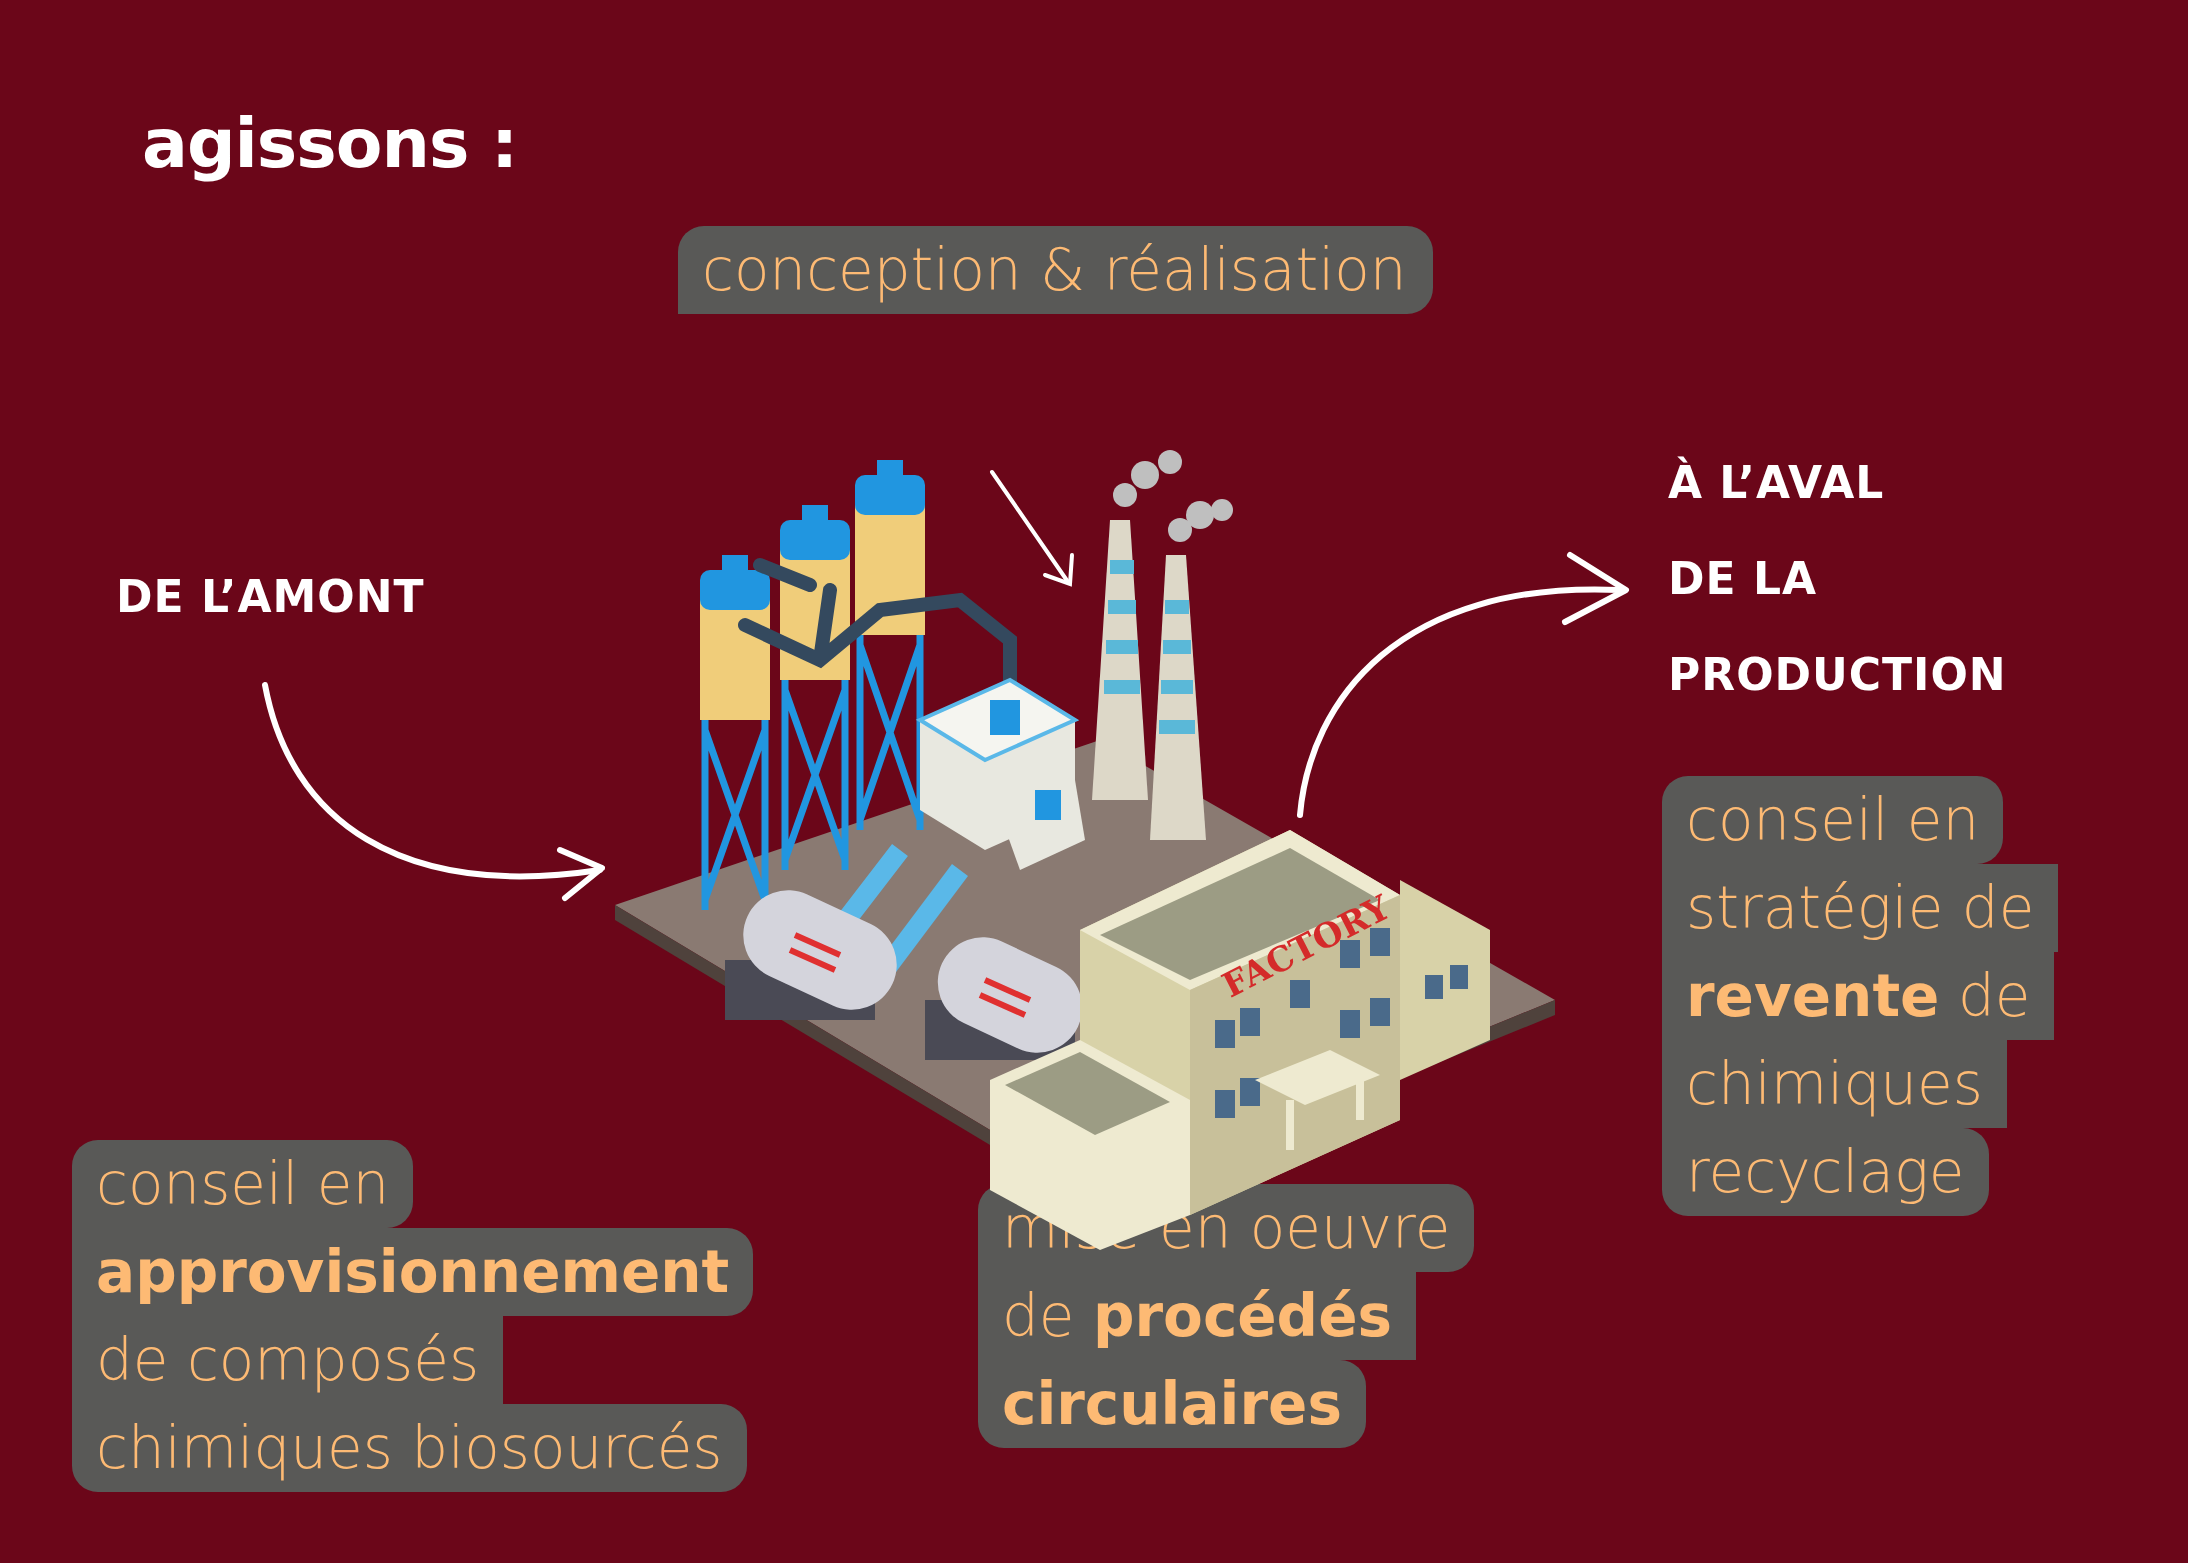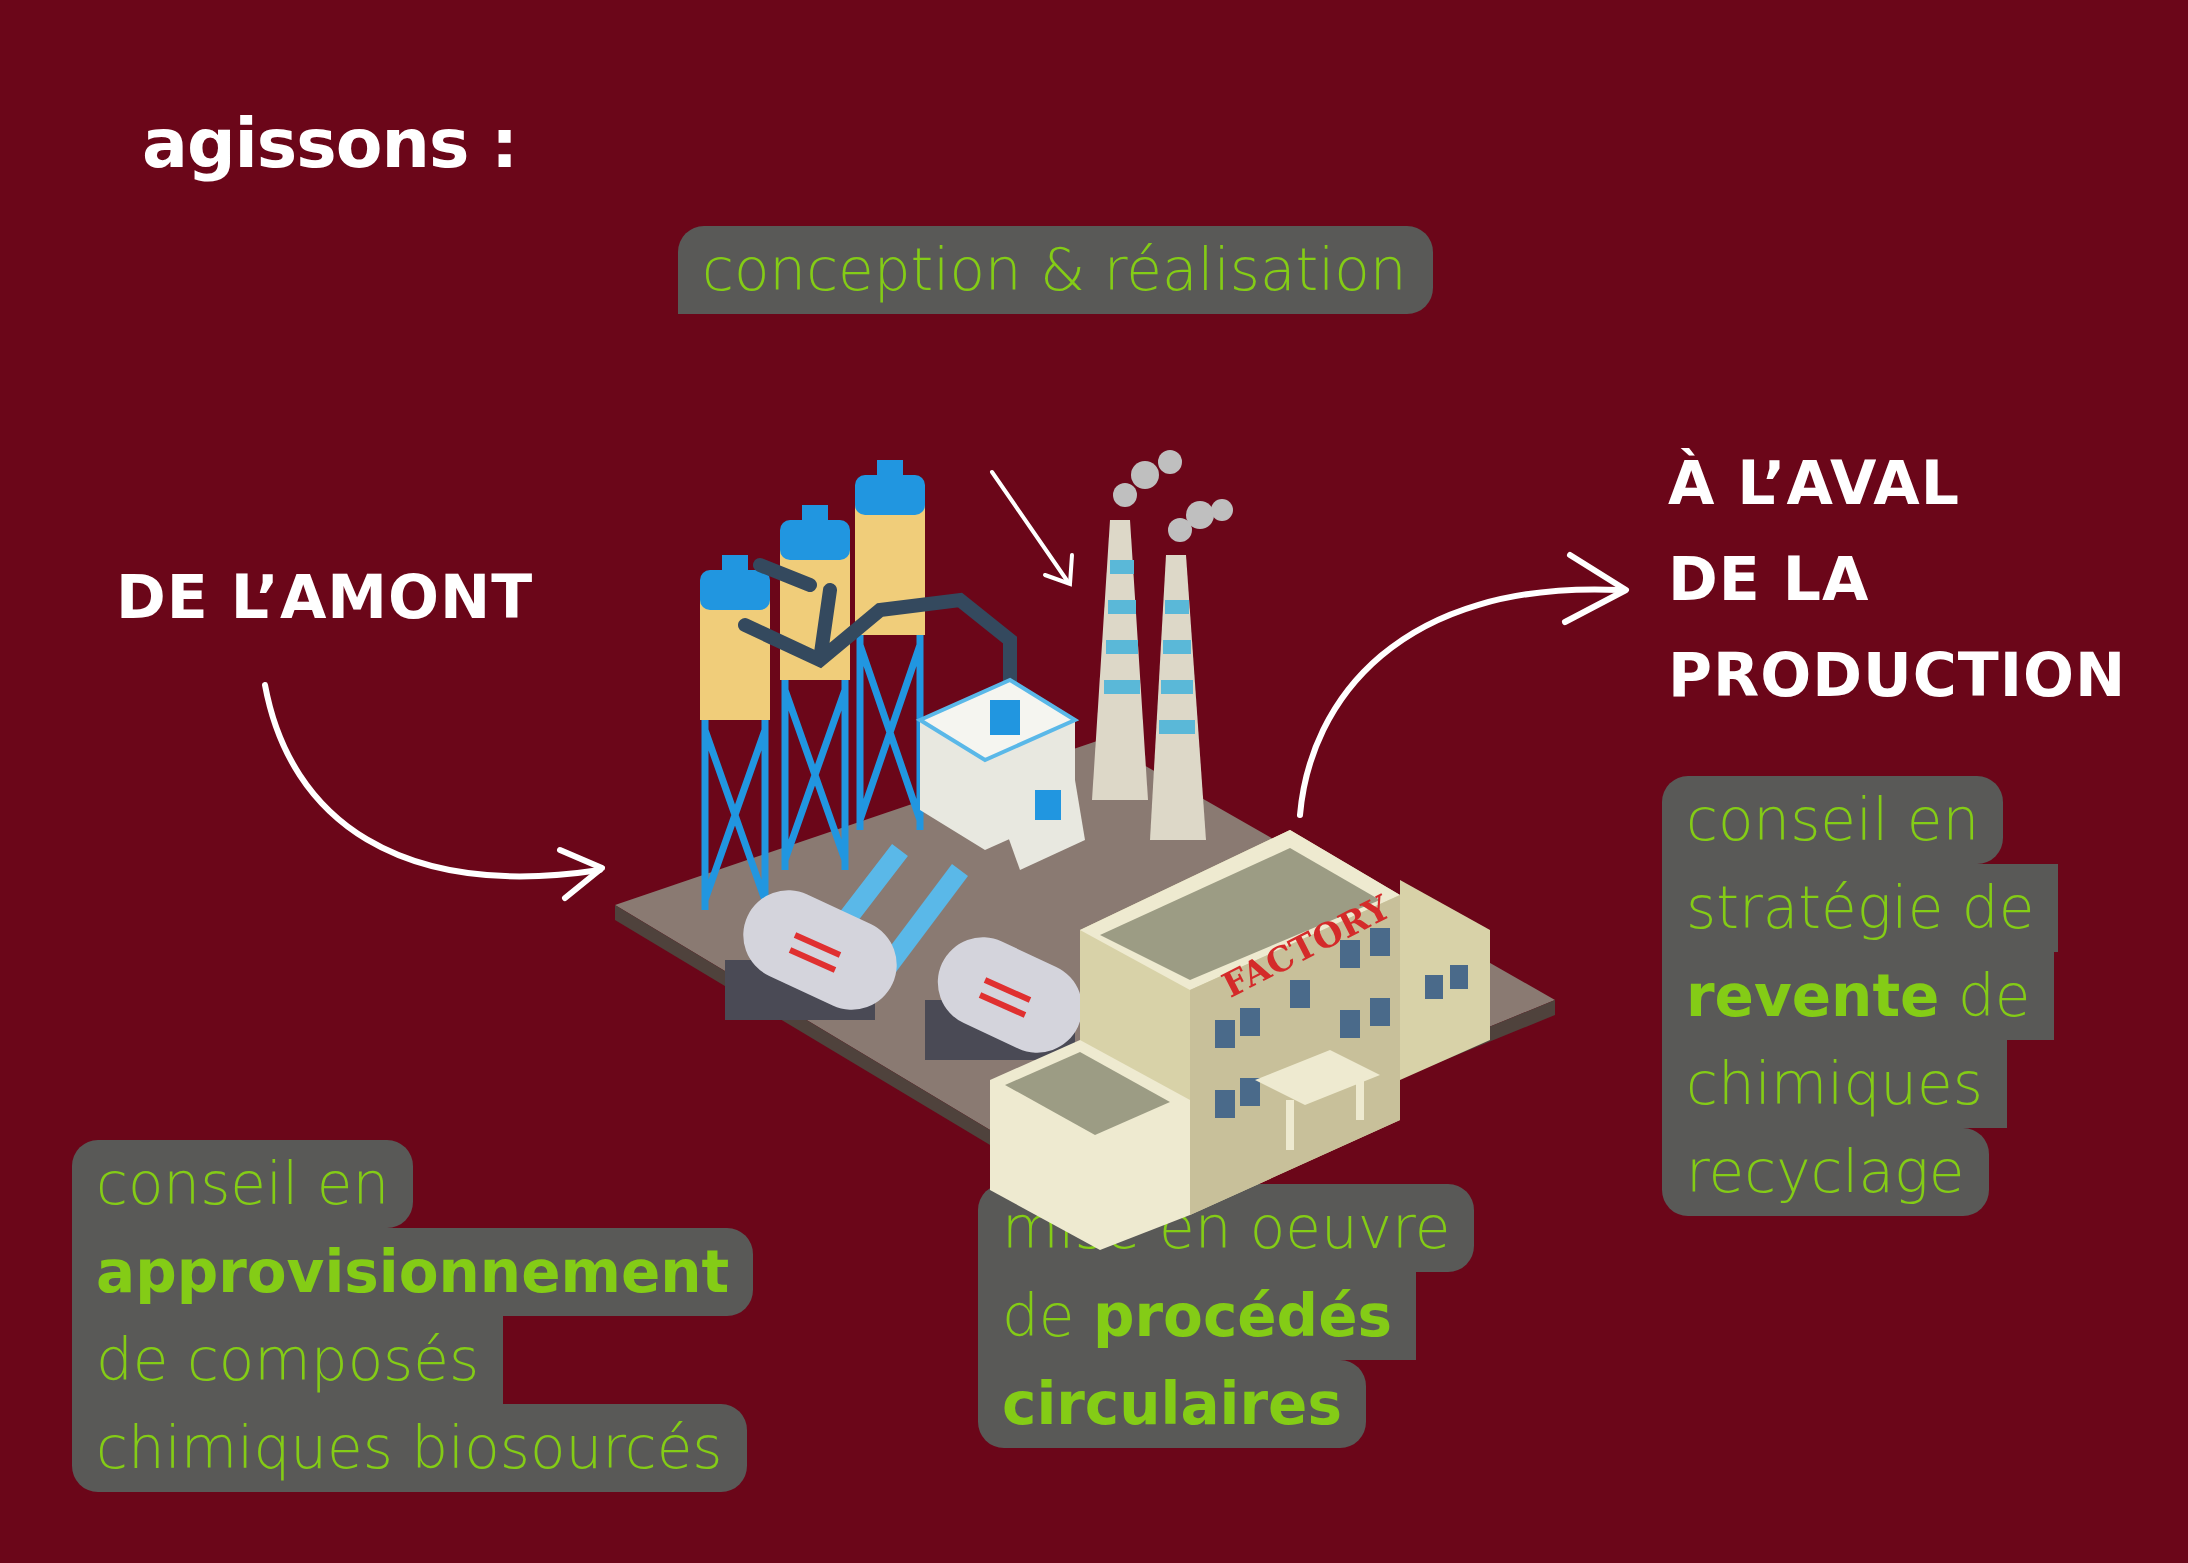--- a/index.html
+++ b/index.html
@@ -8,25 +8,25 @@
     background: #6b0619;
     font-family: "DejaVu Sans", sans-serif;
     position: relative; color: #fff;
   }
   .abs { position: absolute; }
   .title {
     left: 142px; top: 100px; font-weight: bold; font-size: 68px; line-height: 88px;
     letter-spacing: -1px;
   }
   .heading {
-    font-weight: bold; font-size: 60px; line-height: 104px; letter-spacing: 1px;
+    font-weight: bold; font-size: 44px; line-height: 104px; letter-spacing: 1px;
   }
   .pill {
     background: #595957; border-radius: 26px; display: inline-block;
-    padding: 0 24px; color: #84cc16; font-size: 58px; line-height: 88px;
+    padding: 0 24px; color: #fdba74; font-size: 58px; line-height: 88px;
     white-space: nowrap; font-weight: 300;
   }
   .pillstack .row { display: block; }
   .pillstack .row span.pill { border-radius: 26px; }
   .b { font-weight: bold; }
   svg { position: absolute; left: 0; top: 0; }
 </style>
 </head>
 <body>
 

